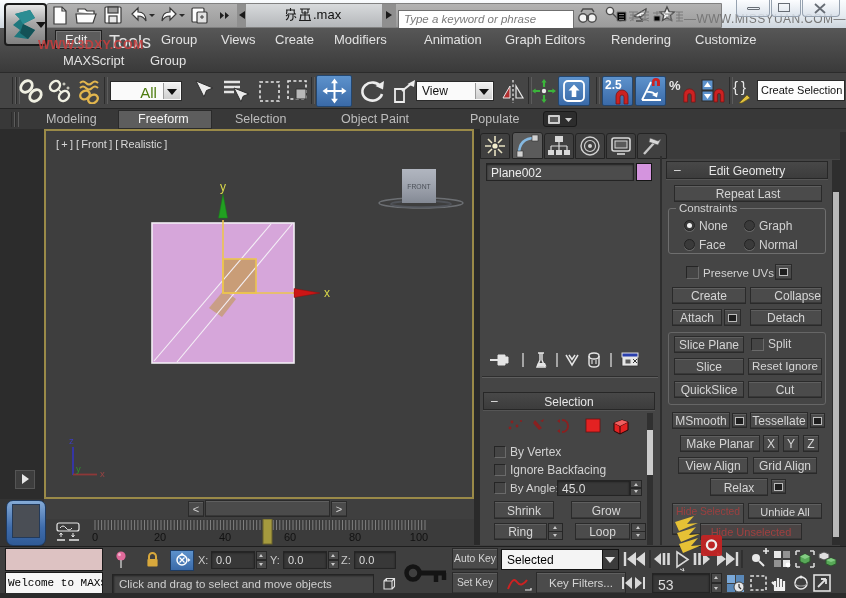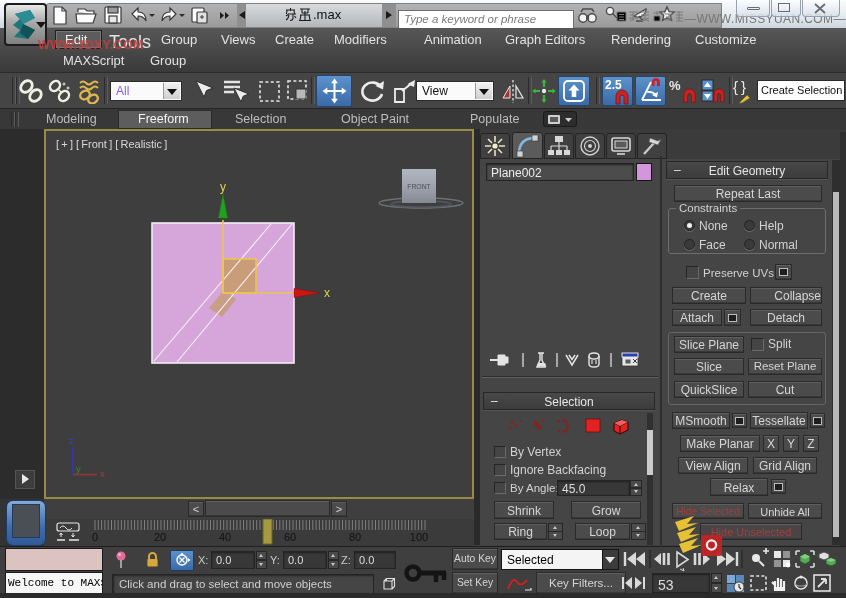--- a/index.html
+++ b/index.html
@@ -177,21 +177,21 @@
       <g stroke="#e2b64e" stroke-width="2" fill="none">
         <path d="M62 5 q3 -3 6 0 q3 3 6 0 q3 -3 6 0"></path>
         <path d="M62 10 q3 -3 6 0 q3 3 6 0 q3 -3 6 0"></path>
         <ellipse cx="67" cy="17" rx="5" ry="4" transform="rotate(-30 67 17)" stroke-width="2.4"></ellipse>
         <ellipse cx="75" cy="21" rx="5" ry="4" transform="rotate(-30 75 21)" stroke-width="2.4"></ellipse>
       </g>
     </svg>
     <div class="vsep" style="left:104px;top:4px;height:27px;"></div>
 
     <div class="abs" style="left:110px;top:8px;width:72px;height:20px;background:#fafafa;border:1px solid #2a2a2a;box-sizing:border-box;">
-      <div style="margin:2px 0 0 5px;font-size:12px;color:#8b5cf6;">All</div>
+      <div style="margin:2px 0 0 5px;font-size:15px;color:#4d7c0f;text-align:center;">All</div>
       <div class="abs" style="right:1px;top:1px;width:16px;height:16px;background:linear-gradient(#f2f2f2,#cfcfcf);border-left:1px solid #9a9a9a;"></div>
       <div class="abs" style="right:4px;top:7px;width:0;height:0;border-left:5px solid transparent;border-right:5px solid transparent;border-top:6px solid #111;"></div>
     </div>
 
     <svg class="abs" style="left:188px;top:5px;" width="122" height="27" viewBox="0 0 122 27">
       <g fill="#ececec" stroke="#2e2e2e" stroke-width="1">
         <path d="M8 3 l8 16 l2.5 -6.5 l6.5 -2.5 z"></path>
       </g>
       <g transform="translate(34,0)">
         <path d="M2 4 h16 M2 9 h16 M2 14 h10" stroke="#e4e4e4" stroke-width="2.4"></path>
@@ -505,21 +505,21 @@
     </div>
     <div class="btn" style="left:194px;top:53px;width:148px;height:17px;">
         <div style="margin-top:1px;">Repeat Last</div>
       </div>
     <div class="grp" style="left:188px;top:76px;width:158px;height:46px;"></div>
     <div class="abs" style="left:196px;top:70px;background:#454545;padding:0 3px;font-size:11.5px;color:#d2d2d2;">Constraints</div>
     <div class="radio" style="left:204px;top:88px;"></div>
     <div class="abs" style="left:207px;top:91px;width:5px;height:5px;border-radius:50%;background:#f2f2f2;"></div>
     <div class="lbl" style="left:219px;top:87px;">None</div>
     <div class="radio" style="left:264px;top:88px;"></div>
-    <div class="lbl" style="left:279px;top:87px;">Help</div>
+    <div class="lbl" style="left:279px;top:87px;">Graph</div>
     <div class="radio" style="left:204px;top:107px;"></div>
     <div class="lbl" style="left:219px;top:106px;">Face</div>
     <div class="radio" style="left:264px;top:107px;"></div>
     <div class="lbl" style="left:279px;top:106px;">Normal</div>
     <div class="chk" style="left:206px;top:134px;width:11px;height:11px;"></div>
     <div class="lbl" style="left:223px;top:135px;font-size:11.5px;">Preserve UVs</div>
     <div class="btn" style="left:295px;top:132px;width:17px;height:16px;">
         <div style="margin:3px auto 0;width:7px;height:6px;background:#1e1e1e;border:1px solid #bbb;"></div>
       </div>
     <div class="btn" style="left:192px;top:155px;width:74px;height:17px;">
@@ -540,21 +540,21 @@
     <div class="grp" style="left:188px;top:200px;width:158px;height:73px;border-color:#666;"></div>
     <div class="btn" style="left:194px;top:204px;width:70px;height:17px;">
         <div style="margin-top:1px;">Slice Plane</div>
       </div>
     <div class="chk" style="left:271px;top:206px;width:11px;height:11px;"></div>
     <div class="lbl" style="left:288px;top:205px;">Split</div>
     <div class="btn" style="left:194px;top:226px;width:70px;height:17px;">
         <div style="margin-top:1px;">Slice</div>
       </div>
     <div class="btn" style="left:268px;top:226px;width:74px;height:17px;">
-        <div style="margin-top:1px;font-size:11.5px;">Reset Plane</div>
+        <div style="margin-top:1px;font-size:11.5px;">Reset Ignore</div>
       </div>
     <div class="btn" style="left:194px;top:249px;width:70px;height:17px;">
         <div style="margin-top:1px;">QuickSlice</div>
       </div>
     <div class="btn" style="left:268px;top:249px;width:74px;height:17px;">
         <div style="margin-top:1px;">Cut</div>
       </div>
     <div class="btn" style="left:192px;top:280px;width:58px;height:17px;">
         <div style="margin-top:1px;">MSmooth</div>
       </div>
@@ -584,21 +584,21 @@
       </div>
     <div class="btn" style="left:273px;top:325px;width:64px;height:17px;">
         <div style="margin-top:1px;">Grid Align</div>
       </div>
     <div class="btn" style="left:230px;top:346px;width:58px;height:18px;">
         <div style="margin-top:2px;">Relax</div>
       </div>
     <div class="btn" style="left:291px;top:347px;width:15px;height:15px;">
         <div style="margin:3px auto 0;width:7px;height:6px;background:#1e1e1e;border:1px solid #bbb;"></div>
       </div>
-    <div class="btn" style="left:192px;top:371px;width:72px;height:16px;color:#9c4040;">
+    <div class="btn" style="left:192px;top:371px;width:72px;height:32px;color:#9c4040;">
         <div style="margin-top:2px;font-size:10.3px;white-space:nowrap;">Hide Selected</div>
       </div>
     <div class="btn" style="left:268px;top:371px;width:74px;height:16px;">
         <div style="margin-top:2px;font-size:11px;">Unhide All</div>
       </div>
     <div class="btn" style="left:220px;top:391px;width:102px;height:17px;color:#a04040;background:#4a4444;">
         <div style="margin-top:2px;font-size:11px;white-space:nowrap;">Hide Unselected</div>
       </div>
 
     <div class="abs" style="left:352px;top:28px;width:8px;height:385px;background:#2e2e2e;"></div>

